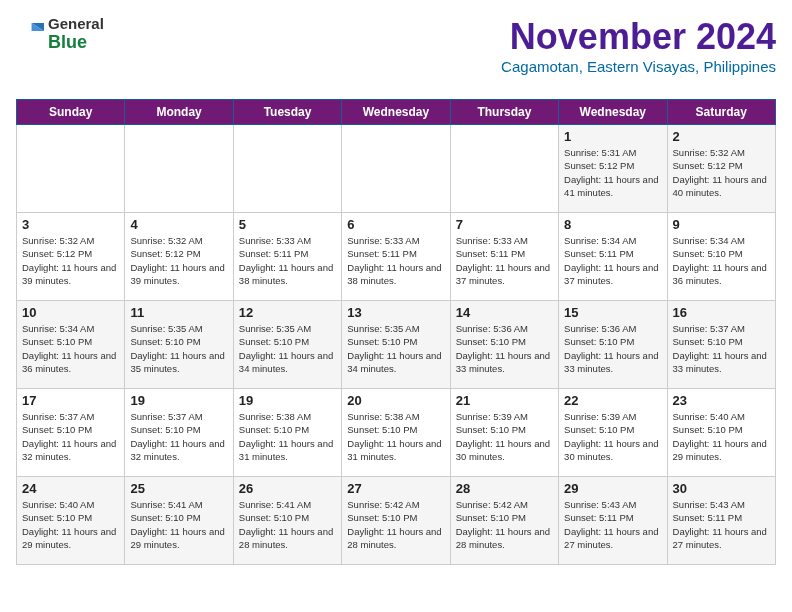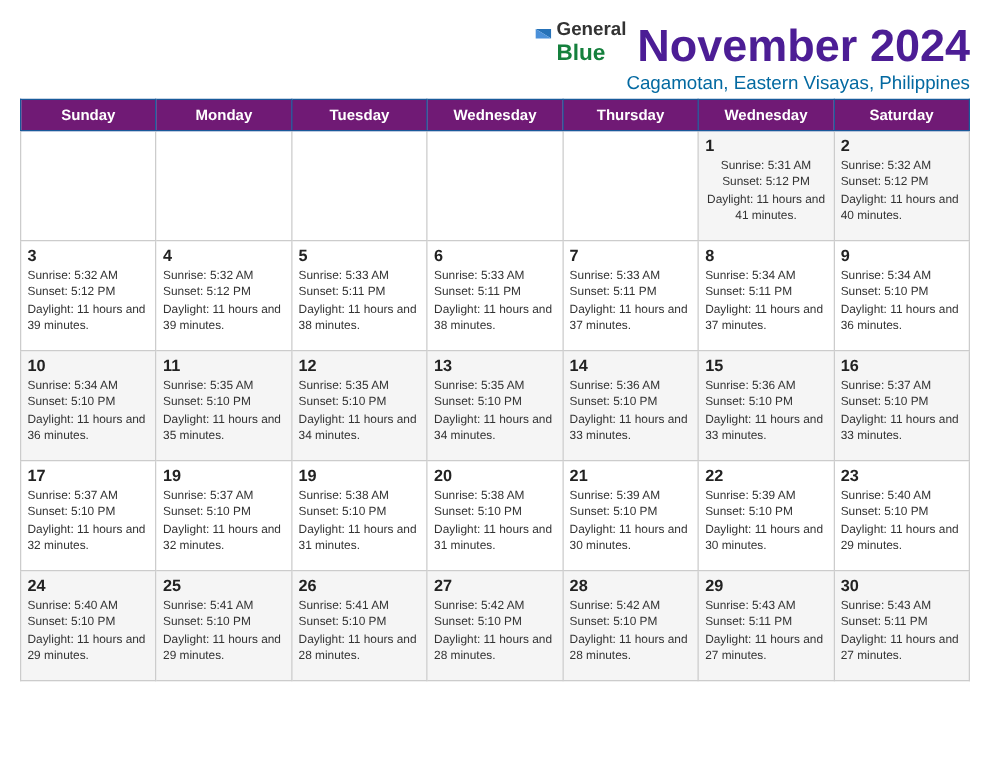--- a/index.html
+++ b/index.html
@@ -5,23 +5,23 @@
     * { margin: 0; padding: 0; box-sizing: border-box; }
     body {
       font-family: Arial, sans-serif;
       background: #fff;
       width: 792px;
       min-height: 612px;
       padding: 16px;
     }
     .header {
       display: flex;
-      justify-content: flex-end;
+      justify-content: space-between;
       align-items: flex-start;
-      margin-bottom: 4px;
+      margin-bottom: 24px;
     }
     .logo {
       display: flex;
       align-items: center;
       gap: 4px;
     }
     .logo-text {
       display: flex;
       flex-direction: column;
       line-height: 1.1;
@@ -129,21 +129,21 @@
   </thead>
   <tbody id="calendar-body">
   <tr>
         <td class="empty-cell"></td>
         <td class="empty-cell"></td>
         <td class="empty-cell"></td>
         <td class="empty-cell"></td>
         <td class="empty-cell"></td>
         <td>
           <span class="day-number">1</span>
-          <div class="day-info" style="white-space: pre-line; text-align: center;">Sunrise: 5:31 AM
+          <div class="day-info" style="white-space: pre-line;">Sunrise: 5:31 AM
 Sunset: 5:12 PM
 Daylight: 11 hours and 41 minutes.</div>
         </td>
         <td>
           <span class="day-number">2</span>
           <div class="day-info" style="white-space: pre-line;">Sunrise: 5:32 AM
 Sunset: 5:12 PM
 Daylight: 11 hours and 40 minutes.</div>
         </td>
       </tr>

